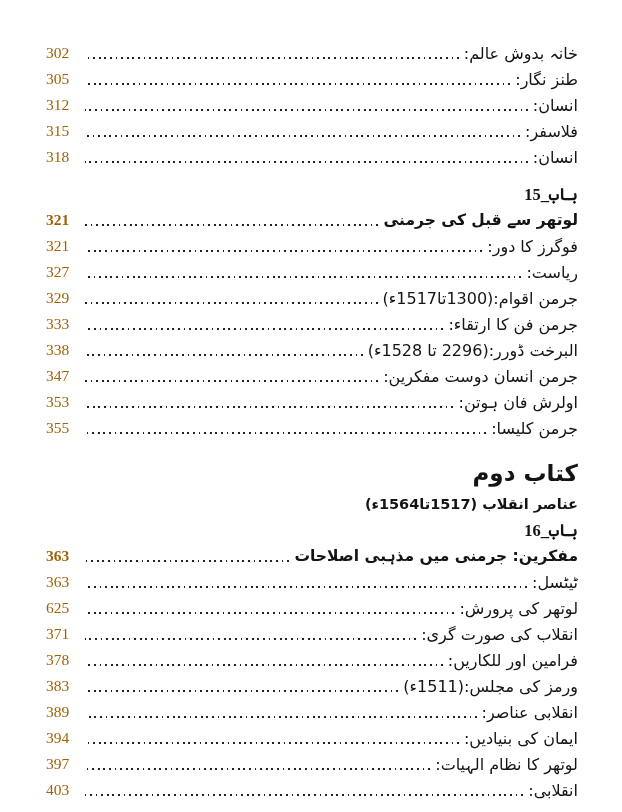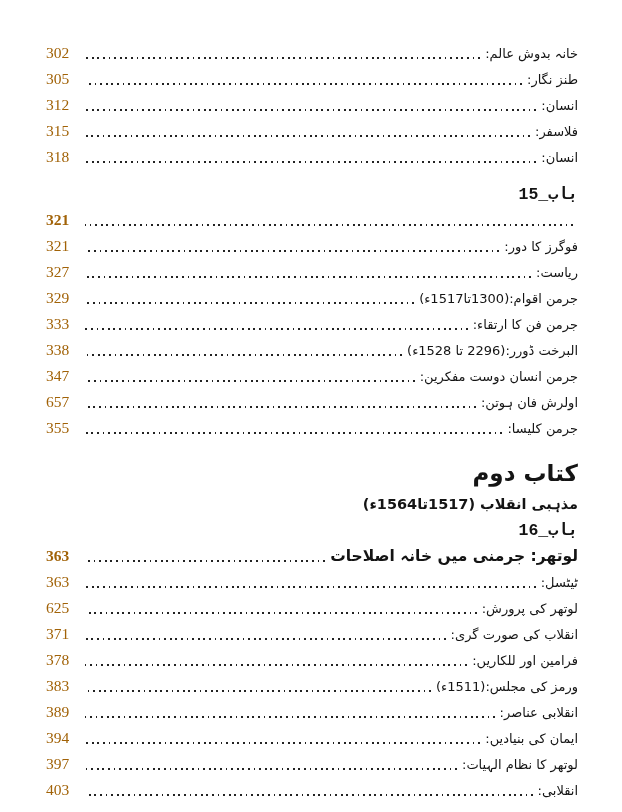--- a/index.html
+++ b/index.html
@@ -22,21 +22,21 @@
   }
   
   .toc-row {
     display: flex;
     direction: rtl;
     align-items: center;
     height: 26px;
   }
   .toc-label {
     font-family: "DejaVu Sans", sans-serif;
-    font-size: 13px;
+    font-size: 16px;
     white-space: nowrap;
     color: #141414;
   }
   .leader {
     flex: 1;
     height: 2px;
     align-self: flex-end;
     margin: 0 5px 7px 5px;
     background-image: repeating-linear-gradient(to left, #222 0 1.8px, transparent 1.8px 5.6px);
   }
@@ -51,21 +51,21 @@
   .title-row { height: 26px; }
   .title-row .toc-label {
     font-weight: bold;
     font-size: 15.5px;
   }
   .title-row .toc-pagenum {
     font-weight: bold;
   }
   
   .chapter-heading {
-    font-family: Liberation Mono, monospace;
+    font-family: Liberation Serif, serif;
     font-size: 16.5px;
     font-weight: bold;
     text-align: right;
     height: 24px;
     line-height: 24px;
     margin-top: 13px;
   }
   .chapter-heading.second { margin-top: 4px; }
   
   .book-divider {
@@ -120,20 +120,21 @@
   <div class="toc-row">
     <span class="toc-label">انسان:</span>
     <span class="leader"></span>
     <span class="toc-pagenum">318</span>
   </div>
 </section>
       <section>
   <div class="chapter-heading">باب_15</div>
 
   <div class="toc-row title-row">
+    <span class="toc-label">لوتھر سے قبل کی جرمنی</span>
     <span class="leader"></span>
     <span class="toc-pagenum">321</span>
   </div>
 
   <div class="toc-row">
     <span class="toc-label">فوگرز کا دور:</span>
     <span class="leader"></span>
     <span class="toc-pagenum">321</span>
   </div>
 
@@ -163,38 +164,38 @@
 
   <div class="toc-row">
     <span class="toc-label">جرمن انسان دوست مفکرین:</span>
     <span class="leader"></span>
     <span class="toc-pagenum">347</span>
   </div>
 
   <div class="toc-row">
     <span class="toc-label">اولرش فان ہوتن:</span>
     <span class="leader"></span>
-    <span class="toc-pagenum">657</span>
+    <span class="toc-pagenum">353</span>
   </div>
 
   <div class="toc-row">
     <span class="toc-label">جرمن کلیسا:</span>
     <span class="leader"></span>
     <span class="toc-pagenum">355</span>
   </div>
 </section>
   <div class="book-divider">
     <div class="book-title">کتاب دوم</div>
-    <div class="book-subtitle">مذہبی انقلاب (1517تا1564ء)</div>
+    <div class="book-subtitle">عناصر انقلاب (1517تا1564ء)</div>
   </div>
 <section>
   <div class="chapter-heading second">باب_16</div>
 
   <div class="toc-row title-row">
-    <span class="toc-label">لوتھر: جرمنی میں خانہ اصلاحات</span>
+    <span class="toc-label">مفکرین: جرمنی میں مذہبی اصلاحات</span>
     <span class="leader"></span>
     <span class="toc-pagenum">363</span>
   </div>
 
   <div class="toc-row">
     <span class="toc-label">ٹیٹسل:</span>
     <span class="leader"></span>
     <span class="toc-pagenum">363</span>
   </div>
 

